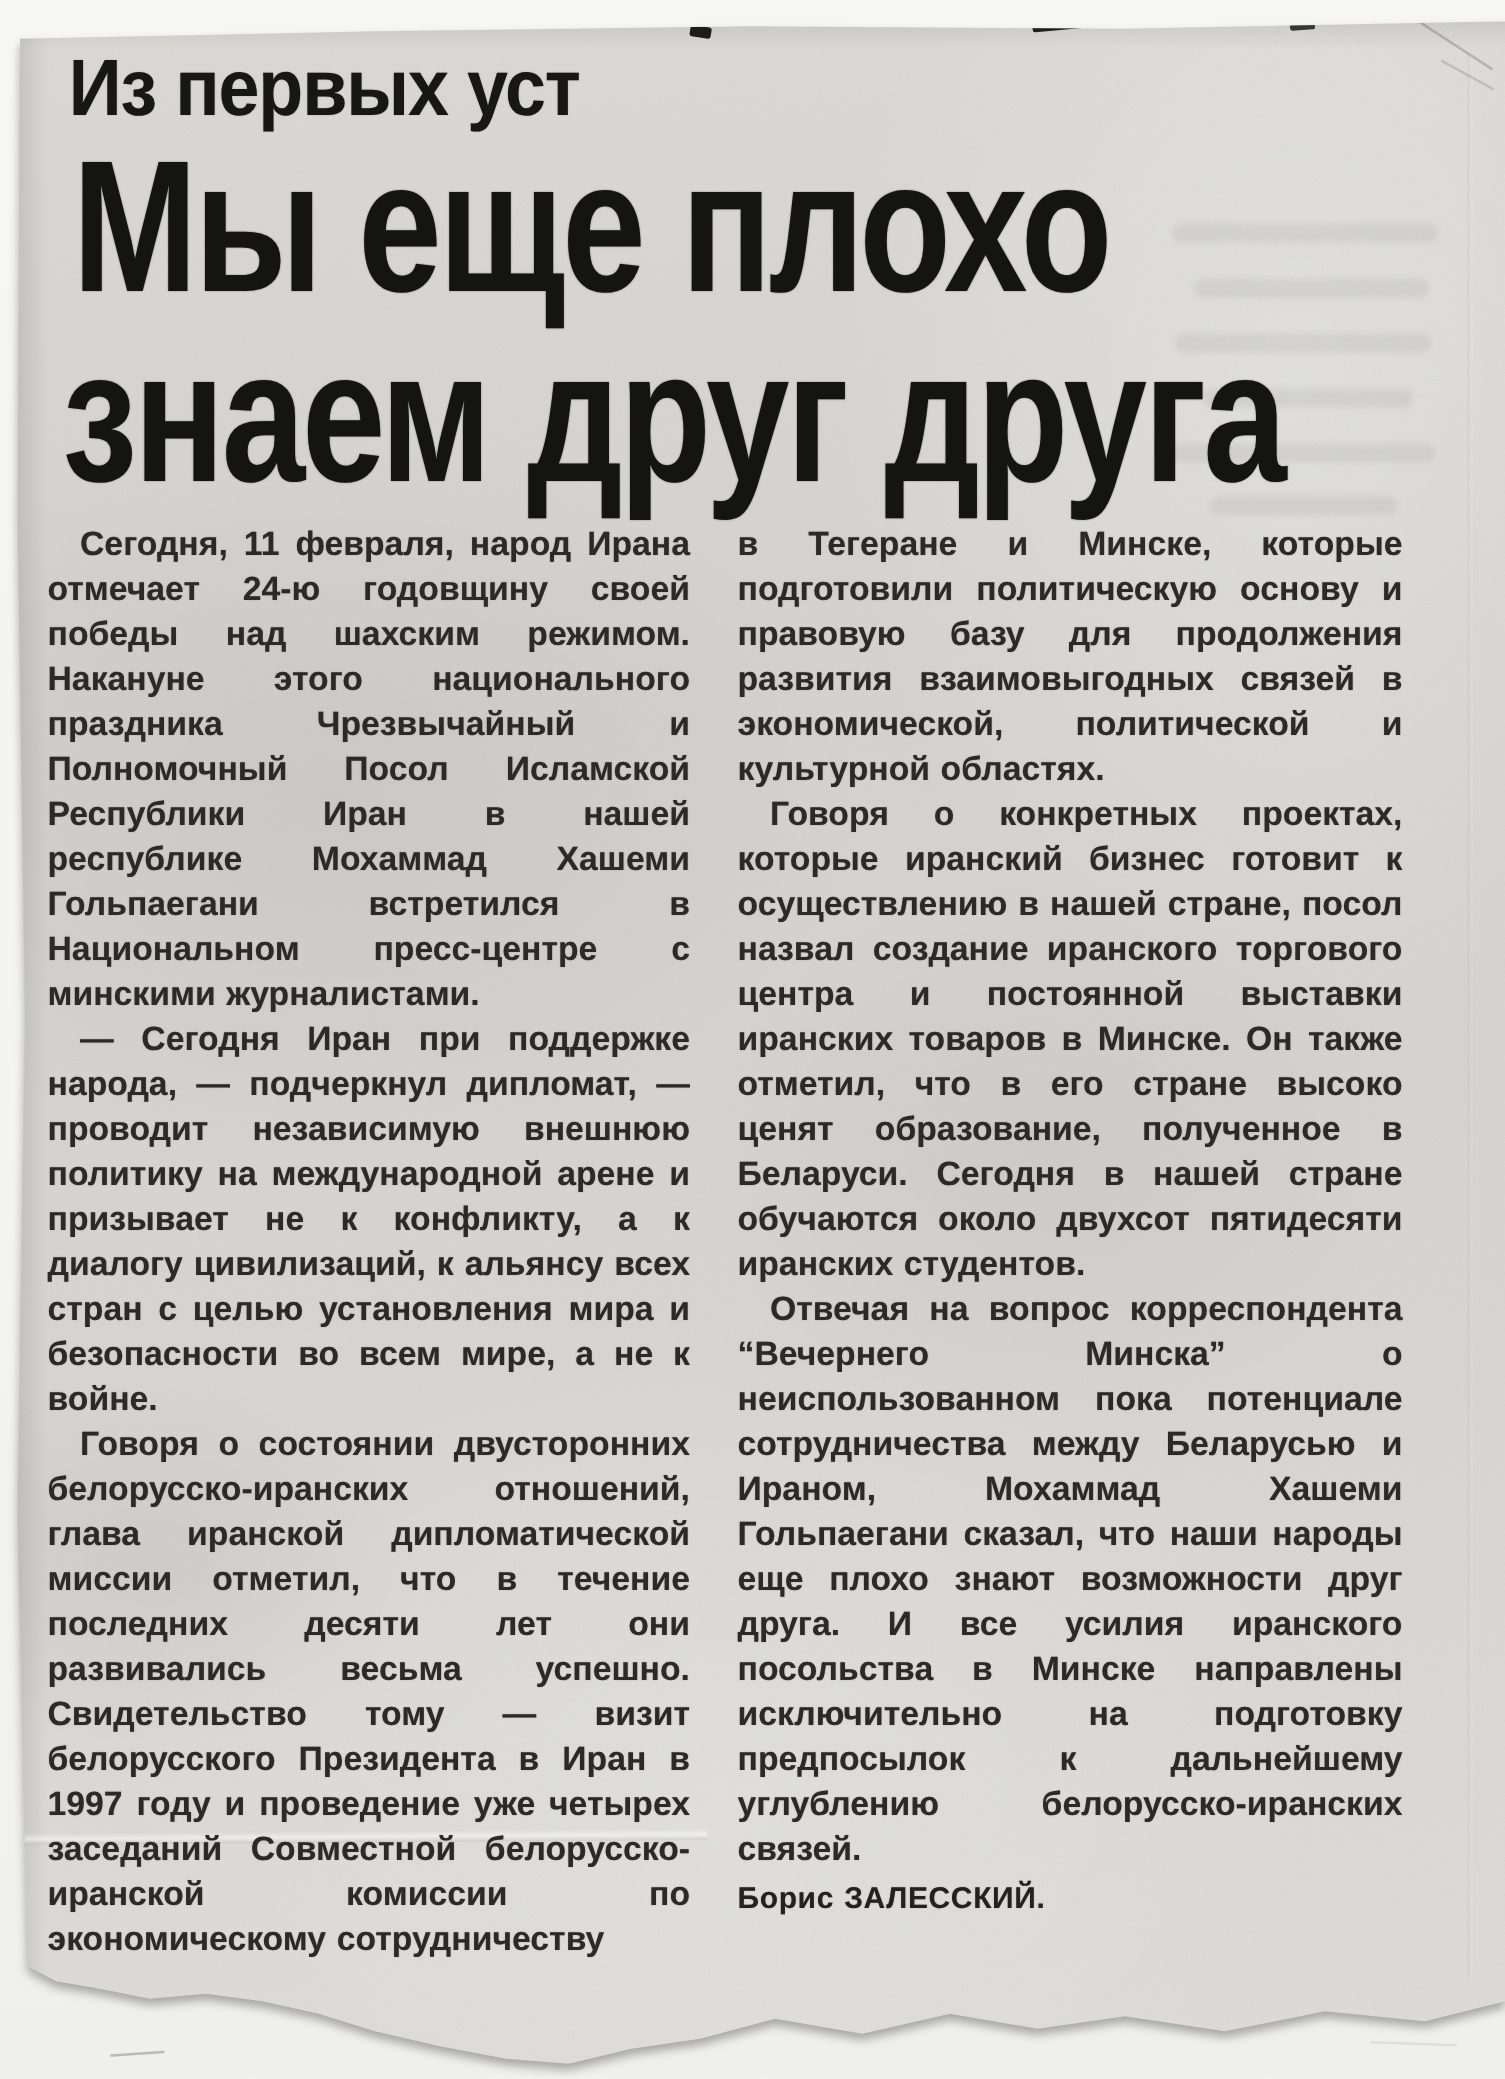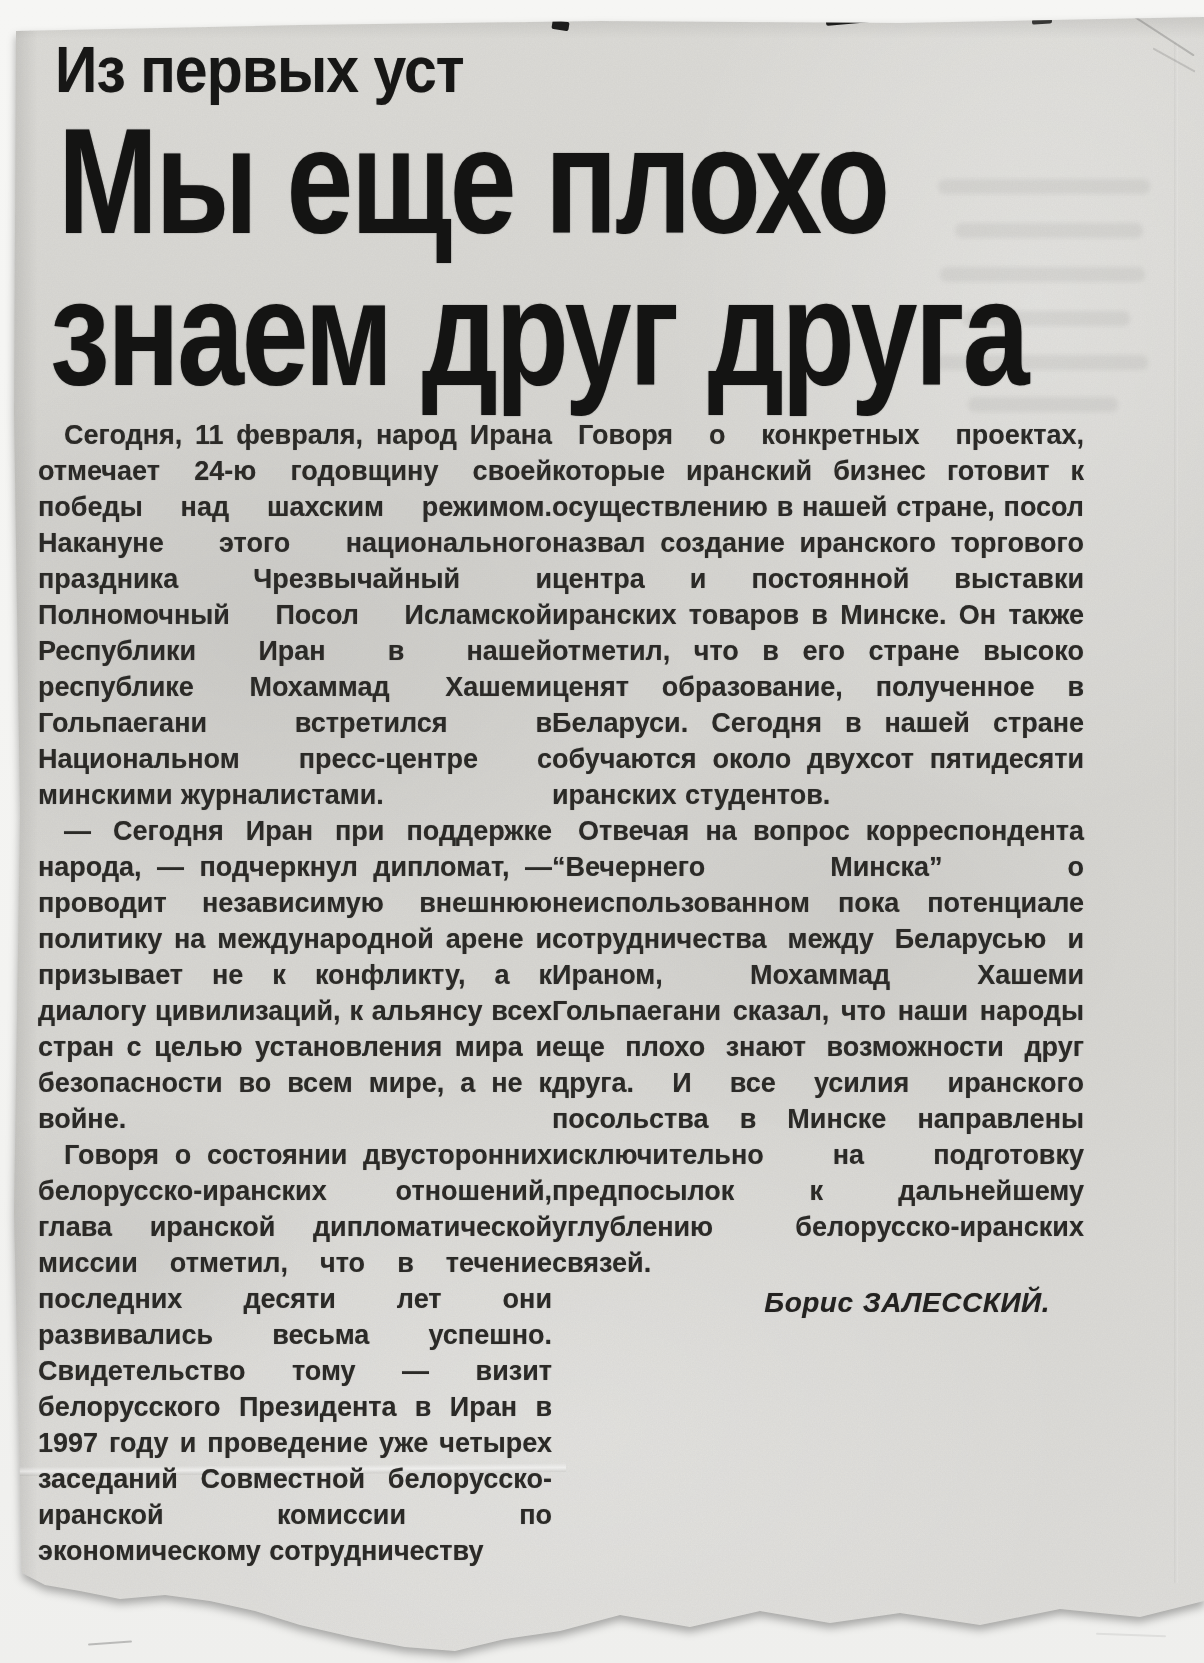--- a/index.html
+++ b/index.html
@@ -72,36 +72,35 @@
   .headline{position:absolute;left:50px;top:92px;color:#141413;}
   .headline-line{
     font-size:150px;line-height:152px;font-weight:700;
     letter-spacing:-3px;white-space:nowrap;
     transform:scaleX(0.80);transform-origin:left top;
     text-shadow:0 0 1.5px rgba(15,15,15,0.5);
   }
   .hl1{margin-left:8px;}
   .article{
     position:absolute;left:38px;top:404px;width:1084px;
-    display:flex;
+    display:flex;gap:38px;
     color:#2b2a27;
     font-size:27px;line-height:36px;font-weight:700;
     text-align:justify;
     text-shadow:0 0 1px rgba(35,35,35,0.35);
     word-spacing:1px;
   }
   .col-left{width:514px;flex:0 0 514px;}
   .col-right{width:532px;flex:0 0 532px;}
   .article p{margin:0;}
   .article p.indent{text-indent:26px;}
   .byline{
-    margin-top:4px;text-align:right;padding-right:34px;
-    font-size:28px;letter-spacing:0.5px;color:#232220;
+    margin-top:4px;text-align:left;padding-right:34px;
+    font-size:24px;letter-spacing:0.5px;color:#232220;
     font-weight:700;
-    font-style:italic;
   }
 </style>
 </head>
 <body>
 
 <div class="paper-shadow-wrap">
   <div class="paper">
 
     <svg class="grain" aria-hidden="true">
       <filter id="grainF">
@@ -136,20 +135,21 @@
       <div class="headline-line hl2">знаем друг друга</div>
     </div>
 
     <div class="article">
       <div class="col-left">
         <p class="indent">Сегодня, 11 февраля, народ Ирана отмечает 24-ю годовщину своей победы над шахским режимом. Накануне этого национального праздника Чрезвычайный и Полномочный Посол Исламской Республики Иран в нашей республике Мохаммад Хашеми Гольпаегани встретился в Национальном пресс-центре с минскими журналистами.</p>
         <p class="indent">— Сегодня Иран при поддержке народа, — подчеркнул дипломат, — проводит независимую внешнюю политику на международной арене и призывает не к конфликту, а к диалогу цивилизаций, к альянсу всех стран с целью установления мира и безопасности во всем мире, а не к войне.</p>
         <p class="indent">Говоря о состоянии двусторонних белорусско-иранских отношений, глава иранской дипломатической миссии отметил, что в течение последних десяти лет они развивались весьма успешно. Свидетельство тому — визит белорусского Президента в Иран в 1997 году и проведение уже четырех заседаний Совместной белорусско-иранской комиссии по экономическому сотрудничеству</p>
       </div>
       <div class="col-right">
+        <p>в Тегеране и Минске, которые подготовили политическую основу и правовую базу для продолжения развития взаимовыгодных связей в экономической, политической и культурной областях.</p>
         <p class="indent">Говоря о конкретных проектах, которые иранский бизнес готовит к осуществлению в нашей стране, посол назвал создание иранского торгового центра и постоянной выставки иранских товаров в Минске. Он также отметил, что в его стране высоко ценят образование, полученное в Беларуси. Сегодня в нашей стране обучаются около двухсот пятидесяти иранских студентов.</p>
         <p class="indent">Отвечая на вопрос корреспондента “Вечернего Минска” о неиспользованном пока потенциале сотрудничества между Беларусью и Ираном, Мохаммад Хашеми Гольпаегани сказал, что наши народы еще плохо знают возможности друг друга. И все усилия иранского посольства в Минске направлены исключительно на подготовку предпосылок к дальнейшему углублению белорусско-иранских связей.</p>
         <div class="byline">Борис ЗАЛЕССКИЙ.</div>
       </div>
     </div>
 
   </div>
 </div>
 
 <div class="tear-scuff ts1"></div>

